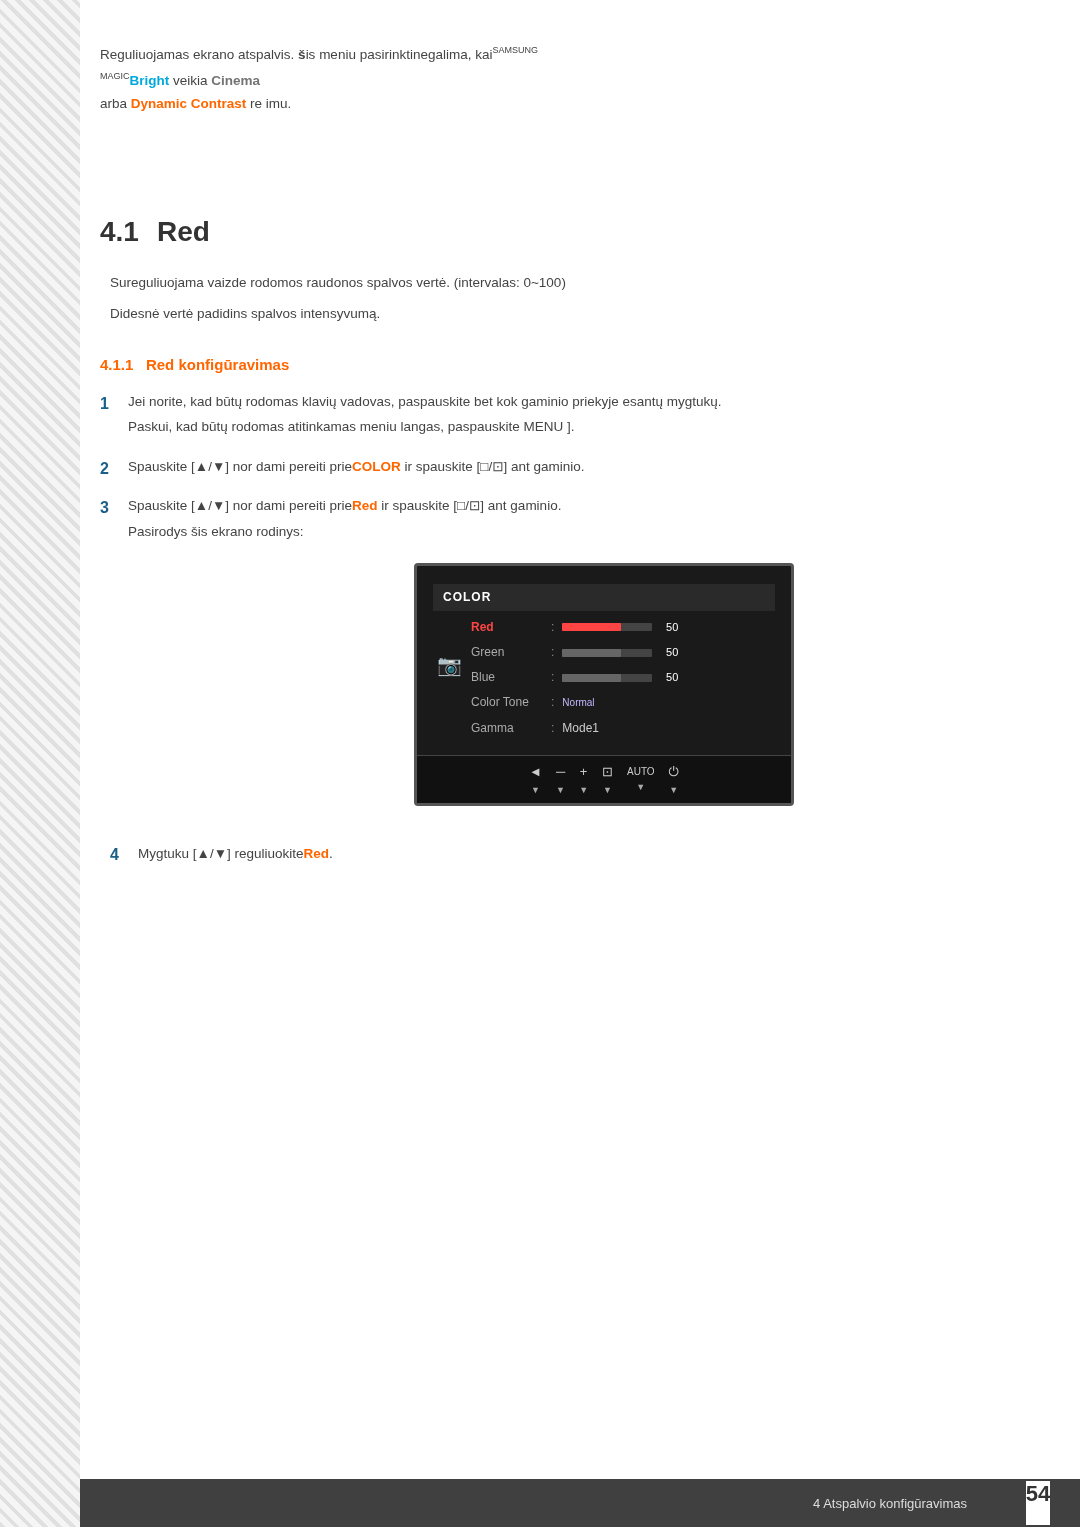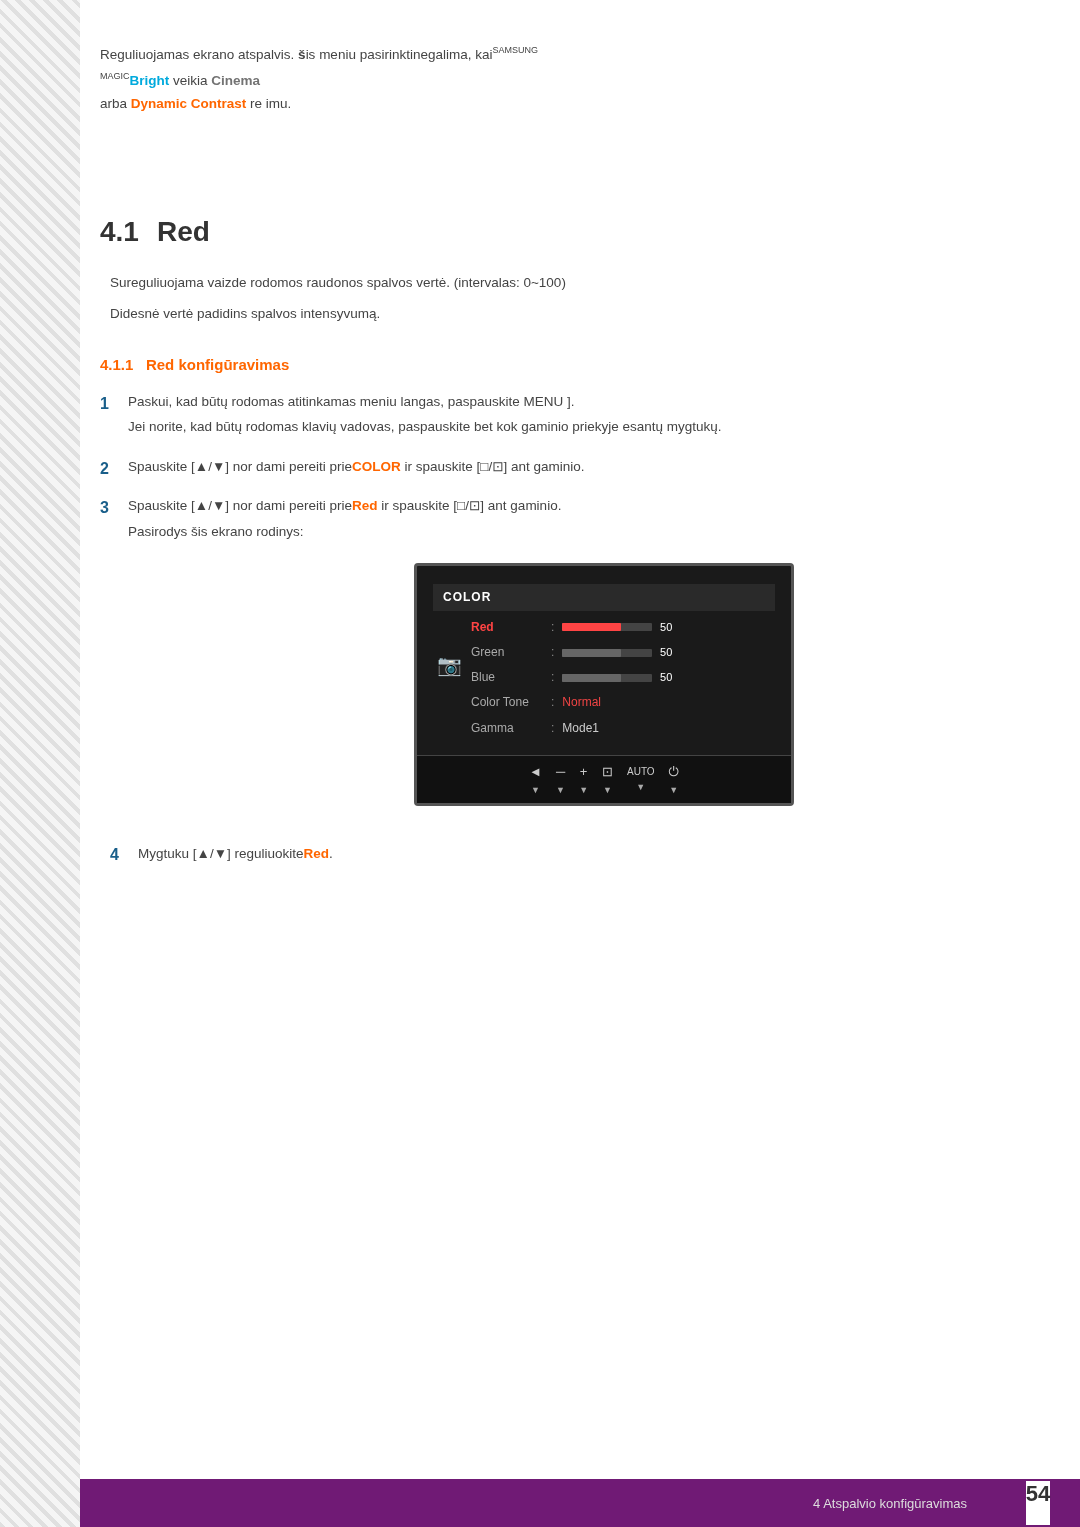--- a/index.html
+++ b/index.html
@@ -207,21 +207,21 @@
     }
 
     .menu-item .colon {
       margin-right: 8px;
       color: #888;
     }
 
     .bar-container {
       display: flex;
       align-items: center;
-      gap: 0;
+      gap: 6px;
     }
 
     .bar-track {
       width: 90px;
       height: 8px;
       background: #444;
       border-radius: 1px;
       position: relative;
       overflow: visible;
     }
@@ -283,21 +283,21 @@
       align-items: flex-start;
       gap: 12px;
       font-size: 13.5px;
       color: #444;
       padding-left: 10px;
       margin-top: 14px;
     }
 
     
     .page-footer {
-      background: #701a75;
+      background: #404040;
       color: #fff;
       display: flex;
       align-items: center;
       justify-content: flex-end;
       padding: 10px 30px;
       margin-top: auto;
       height: 48px;
       gap: 0;
     }
 
@@ -357,22 +357,22 @@
         <span>4.1.1</span>
         &nbsp;
         <span>Red konfigūravimas</span>
       </div>
 
       <ol class="steps-list">
 
         <li>
           <span class="step-number">1</span>
           <div class="step-content">
+            <p>Jei norite, kad būtų rodomas klavių vadovas, paspauskite bet kok gaminio priekyje esantų mygtukų.</p>
             <p>Paskui, kad būtų rodomas atitinkamas meniu langas, paspauskite MENU ].</p>
-            <p>Jei norite, kad būtų rodomas klavių vadovas, paspauskite bet kok gaminio priekyje esantų mygtukų.</p>
           </div>
         </li>
 
         <li>
           <span class="step-number">2</span>
           <div class="step-content">
             <p>Spauskite [▲/▼] nor dami pereiti prie<span class="highlight-color">COLOR</span> ir spauskite [□/⊡] ant gaminio.</p>
           </div>
         </li>
 
@@ -420,21 +420,21 @@
                           <div class="bar-track">
                             <div class="bar-fill-dark" style="width:65%;"></div>
                           </div>
                           <span class="bar-value">50</span>
                         </div>
                       </div>
 
                       <div class="menu-item">
                         <span class="menu-item-label" style="color:#aaa;">Color Tone</span>
                         <span class="colon">:</span>
-                        <span style="color:#ef4444;font-size:12px;">Normal</span>
+                        <span style="color:#c4b5fd;font-size:10px;">Normal</span>
                       </div>
 
                       <div class="menu-item">
                         <span class="menu-item-label" style="color:#aaa;">Gamma</span>
                         <span class="colon">:</span>
                         <span style="color:#ccc;font-size:12px;">Mode1</span>
                       </div>
 
                     </div>
                   </div>

